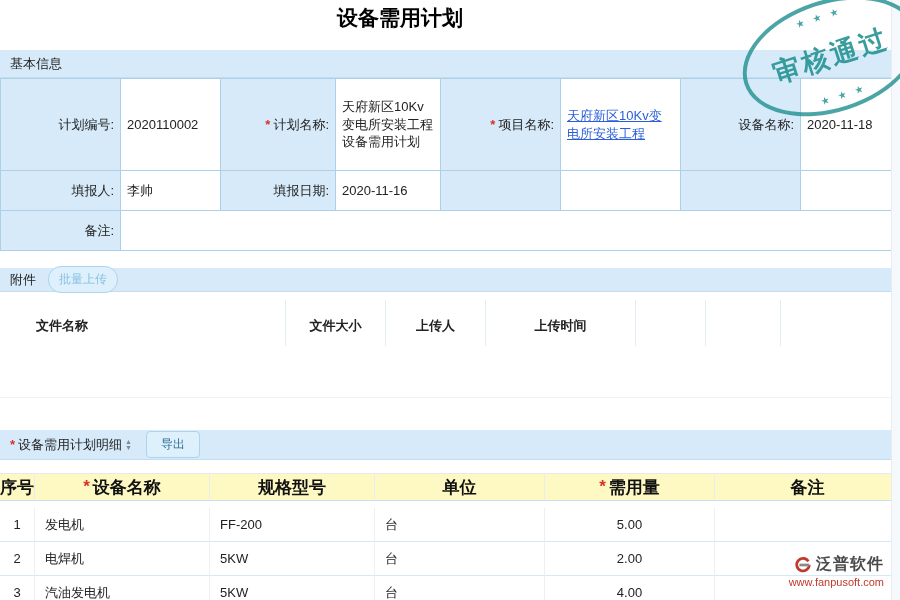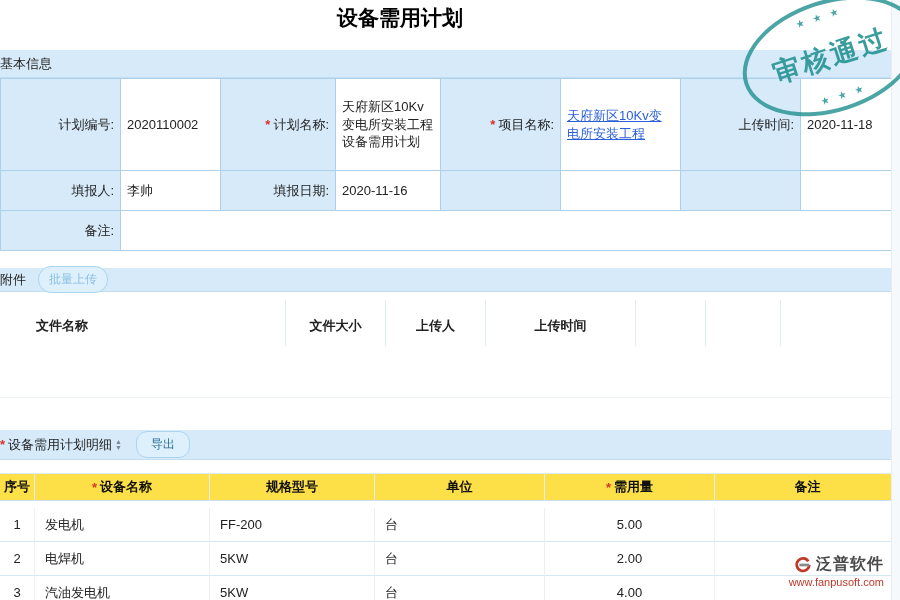--- a/index.html
+++ b/index.html
@@ -6,21 +6,21 @@
   html,body { width:900px; height:600px; background:#fff; overflow:hidden;
     font-family:"Liberation Sans","DejaVu Sans",sans-serif; }
   .page { position:relative; width:900px; height:600px; background:#fff; }
 
   .title { position:absolute; top:4px; left:0; width:800px; text-align:center;
     font-size:21px; font-weight:bold; color:#000; z-index:2; }
 
   
   .bar { position:absolute; left:0; width:900px; background:#d6eaf9;
     display:flex; align-items:center; font-size:13px; color:#222;
-    padding-left:0; border-bottom:1px solid #c4ddf0; }
+    padding-left:10px; border-bottom:1px solid #c4ddf0; }
   .bar-basic  { top:50px;  height:28px; }
   .bar-attach { top:268px; height:24px; }
   .bar-detail { top:430px; height:30px; }
 
   .req { color:#d93025; margin-right:3px; font-weight:bold; }
 
   
   .binfo { position:absolute; top:78px; left:0; width:900px;
     display:grid; grid-template-columns:120px 100px 115px 105px 120px 120px 120px 1fr;
     grid-template-rows:92px 40px 40px;
@@ -39,31 +39,31 @@
   .ah-cell { display:flex; align-items:center; justify-content:center;
     font-size:13px; font-weight:bold; color:#222; border-right:1px solid #e4ecf3; }
   .ah-cell:first-child { justify-content:flex-start; padding-left:20px; }
   .ah-cell:last-child { border-right:none; }
   .attach-body { position:absolute; top:346px; left:0; width:900px; height:52px;
     background:#fff; border-bottom:1px solid #eef3f7; }
 
   .btn { border-radius:4px; font-size:12px; cursor:pointer;
     background:#ddf0fc; border:1px solid #abd5ef; }
   .btn-upload { color:#8ac0e4; padding:4px 10px; margin-left:12px;border-radius:13px; }
-  .btn-export { color:#2c6d96; padding:4px 14px; margin-left:14px;border-radius:11px; }
+  .btn-export { color:#2c6d96; padding:4px 14px; margin-left:14px; }
 
   .sort-icon { display:inline-flex; flex-direction:column; margin-left:3px;
     color:#7a8a98; font-size:7px; line-height:6px; cursor:pointer; }
 
   
   .dtable { position:absolute; top:473px; left:0; width:900px;
     display:grid; grid-template-columns:35px 175px 165px 170px 170px 1fr;
     grid-auto-rows:34px; border-top:1px solid #e0eaf2; }
   .dh { display:flex; align-items:center; justify-content:center; height:27px;
-    font-size:13px; font-weight:bold; color:#111; background:#fde047;
+    font-size:17px; font-weight:bold; color:#111; background:#fef9c3;
     border-right:1px solid #e6eef5; border-bottom:1px solid #c8dff0; }
   .dc { display:flex; align-items:center; font-size:13px; color:#222; background:#fff;
     border-right:1px solid #e9f1f7; border-bottom:1px solid #d7e8f5; padding:0 10px; }
   .dc.ta-c, .dh.ta-c { justify-content:center; padding:0; }
   .dh:nth-child(6n), .dc:nth-child(6n) { border-right:none; }
 
   
   .stamp { position:absolute; top:0; right:-22px; width:182px; height:112px;
     border:4px solid rgba(31,143,143,.8); border-radius:50%;
     transform:rotate(-18deg); z-index:5;
@@ -114,21 +114,21 @@
       <span>计划名称:</span>
     </div>
     <div class="cell">天府新区10Kv变电所安装工程设备需用计划</div>
     <div class="cell lab">
       <span class="req">*</span>
       <span>项目名称:</span>
     </div>
     <div class="cell">
       <span class="link">天府新区10Kv变电所安装工程</span>
     </div>
-    <div class="cell lab">上传时间:</div>
+    <div class="cell lab">设备名称:</div>
     <div class="cell">2020-11-18</div>
 
     <div class="cell lab">填报人:</div>
     <div class="cell">李帅</div>
     <div class="cell lab">填报日期:</div>
     <div class="cell">2020-11-16</div>
     <div class="cell lab"></div>
     <div class="cell"></div>
     <div class="cell lab"></div>
     <div class="cell"></div>

